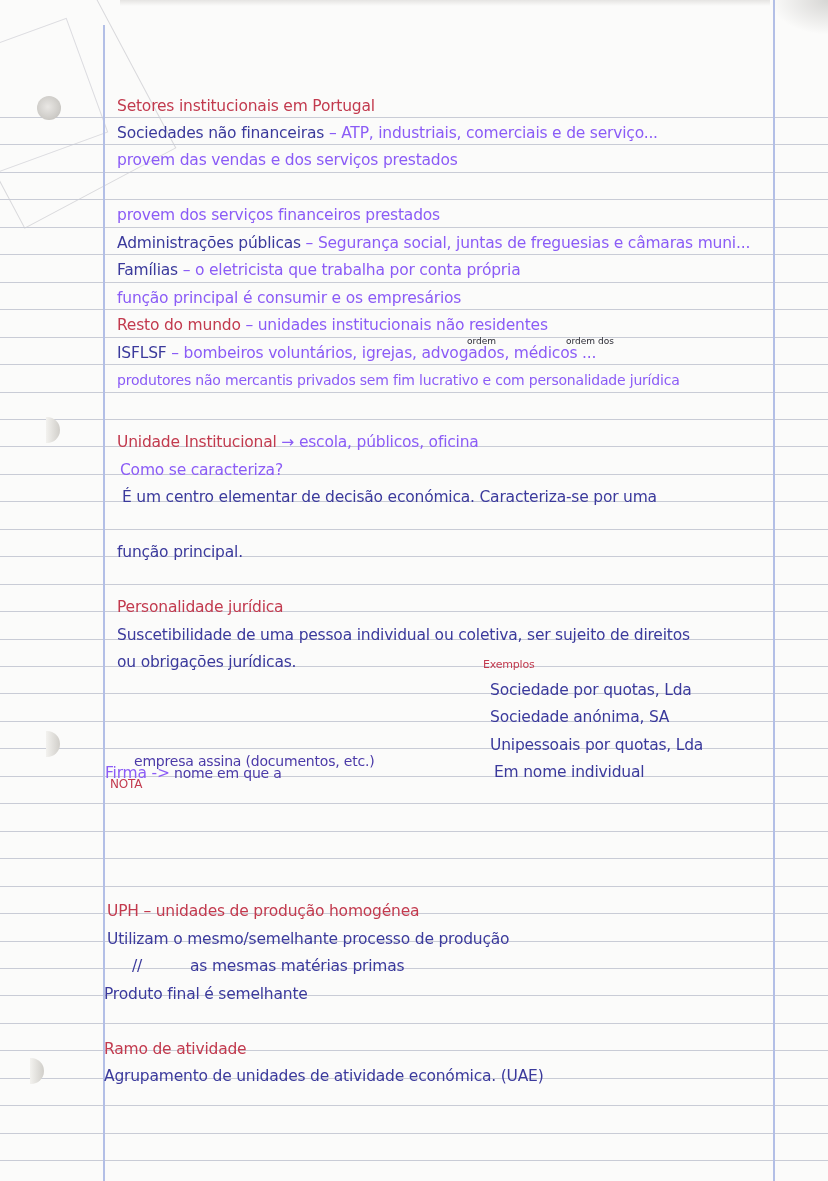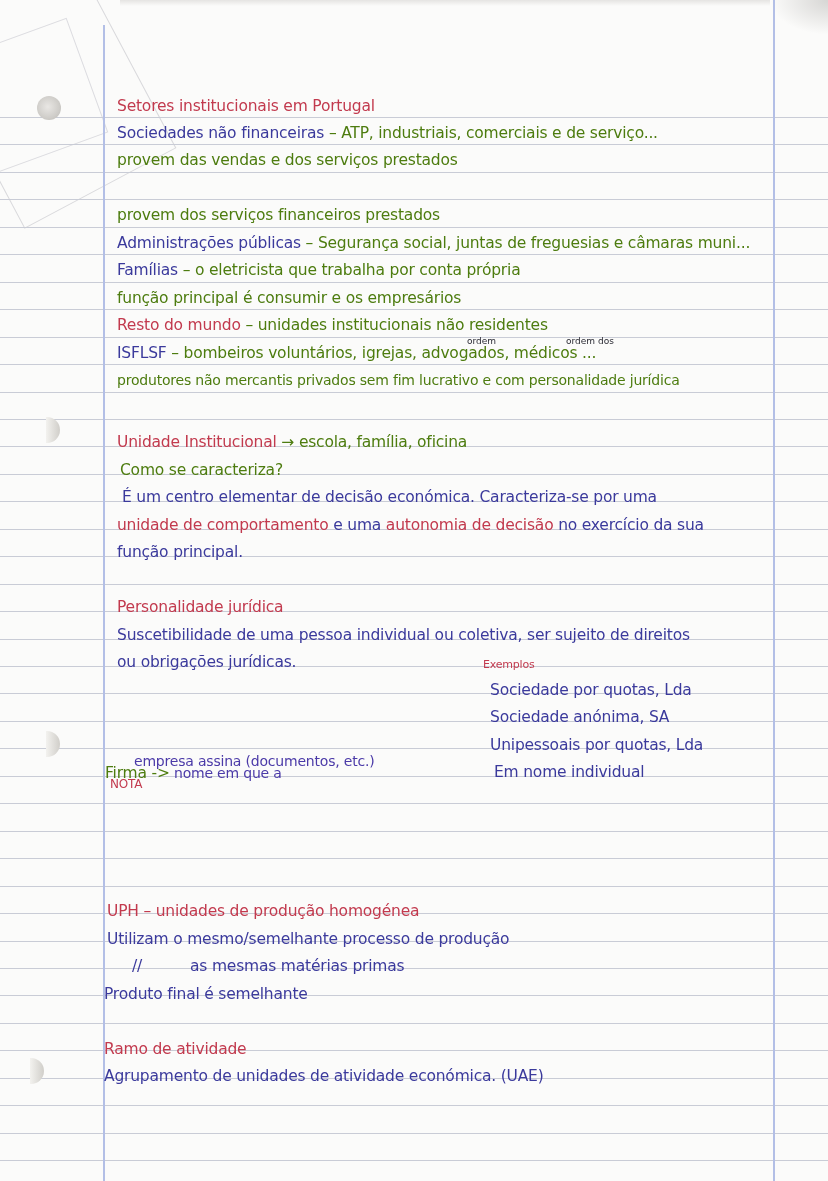--- a/index.html
+++ b/index.html
@@ -47,21 +47,21 @@
     background:linear-gradient(90deg,#f3f2ef,#d0cec9);
   }
   .line {
     position:absolute; white-space:nowrap;
     font-family:"DejaVu Sans", sans-serif; font-size:15.5px; letter-spacing:-0.2px;
     color:#2a2a33; line-height:20px;
   }
   .red { color:#c23a4e; }
   .blue { color:#3b3a9c; }
   .purple { color:#4b3aa8; }
-  .black { color:#4d7c0f; }
+  .black { color:#8b5cf6; }
   .sup {
     position:absolute; font-size:9px; color:#2a2a33; white-space:nowrap;
     font-family:"DejaVu Sans", sans-serif;
   }
   .small { font-size:14px; }
 </style>
 </head>
 <body>
 
 <div class="paper">
@@ -143,27 +143,24 @@
   <div class="sup" style="left:467px;top:336px;">ordem</div>
   <div class="sup" style="left:566px;top:336px;">ordem dos</div>
   <div class="line" style="left:117px;top:343px;">
     <span class="blue">ISFLSF</span><span class="black"> – bombeiros voluntários, igrejas, advogados, médicos ...</span>
   </div>
   <div class="line black small" style="left:117px;top:370px;">produtores não mercantis privados sem fim lucrativo e com personalidade jurídica</div>
 
   <div class="line" style="left:117px;top:432px;">
     <span class="red">Unidade Institucional</span>
     <span class="black">→</span>
-    <span class="black">escola, família, oficina</span>
+    <span class="black">escola, públicos, oficina</span>
   </div>
   <div class="line black" style="left:120px;top:460px;">Como se caracteriza?</div>
   <div class="line blue" style="left:122px;top:487px;">É um centro elementar de decisão económica. Caracteriza-se por uma</div>
-  <div class="line" style="left:117px;top:515px;">
-    <span class="red">unidade de comportamento</span><span class="blue"> e uma </span><span class="red">autonomia de decisão</span><span class="blue"> no exercício da sua</span>
-  </div>
   <div class="line blue" style="left:117px;top:542px;">função principal.</div>
 
   <div class="line red" style="left:117px;top:597px;">Personalidade jurídica</div>
   <div class="line blue" style="left:117px;top:625px;">Suscetibilidade de uma pessoa individual ou coletiva, ser sujeito de direitos</div>
   <div class="line blue" style="left:117px;top:652px;">ou obrigações jurídicas.</div>
   <div class="line red" style="left:483px;top:655px;font-size:11px;">Exemplos</div>
   <div class="line blue" style="left:490px;top:680px;">Sociedade por quotas, Lda</div>
   <div class="line blue" style="left:490px;top:707px;">Sociedade anónima, SA</div>
   <div class="line blue" style="left:490px;top:735px;">Unipessoais por quotas, Lda</div>
   <div class="line blue" style="left:494px;top:762px;">Em nome individual</div>

